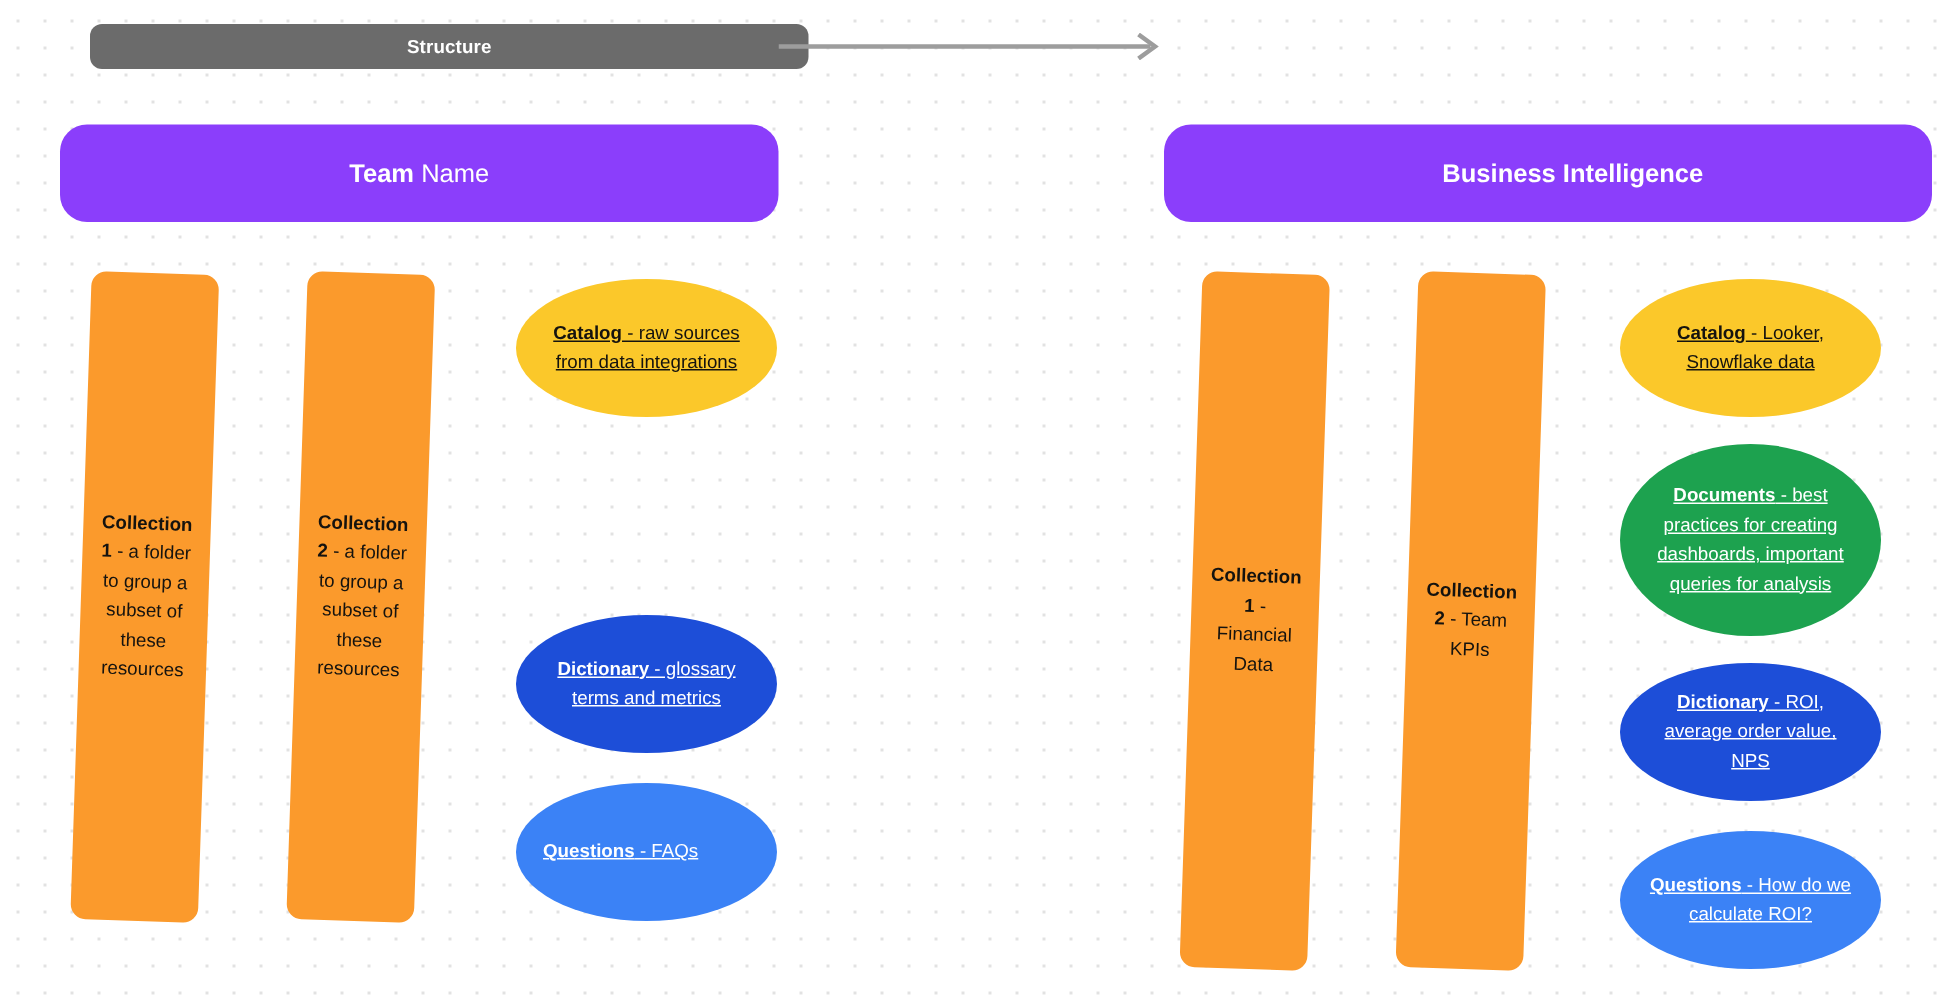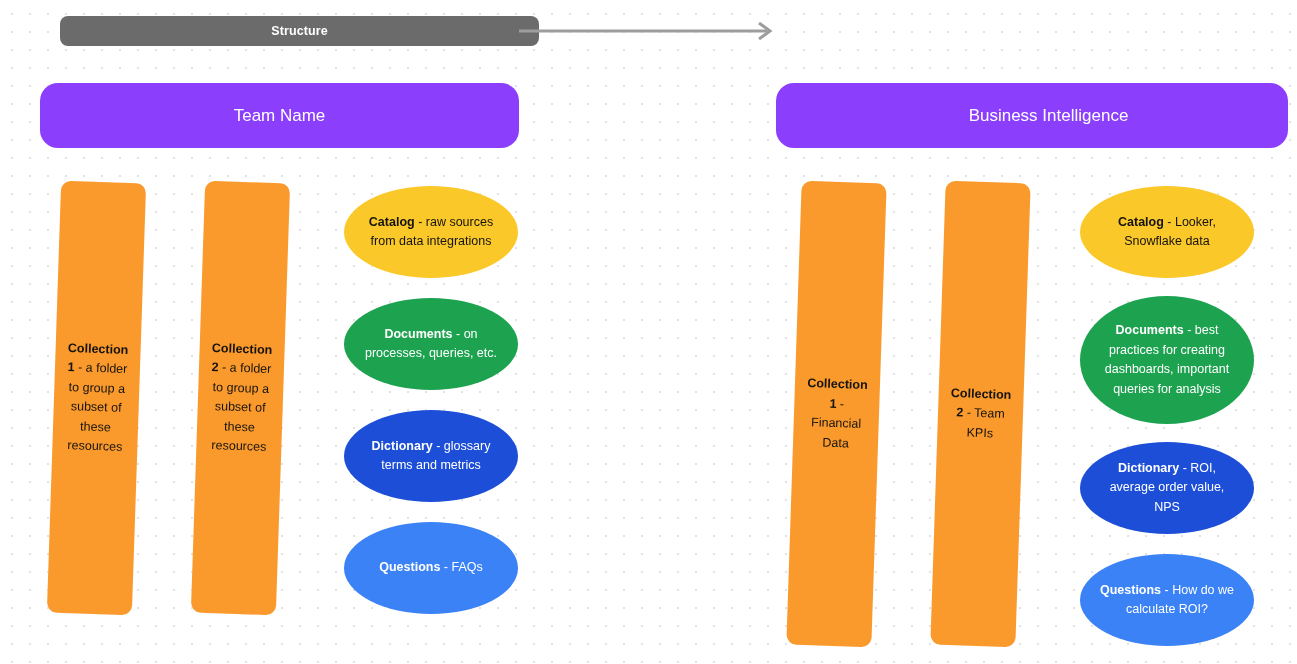--- a/index.html
+++ b/index.html
@@ -56,21 +56,21 @@
     background: #8b3efb;
     color: #ffffff;
     font-size: 17px;
     display: flex;
     align-items: center;
     justify-content: center;
     text-align: center;
   }
   #title-team     { left: 40px;  top: 83px; width: 479px; }
   #title-business { left: 776px; top: 83px; width: 479px; padding-left: 33px; }
-  .title-pill .strong { font-weight: 400; margin-top: 30px; }
+  .title-pill .strong { font-weight: 700; margin-top: 30px; }
   .title-pill .light  { font-weight: 400; }
 
   
   .collection {
     position: absolute;
     background: #fb9a2c;
     border-radius: 10px;
     color: #15130f;
     display: flex;
     align-items: center;
@@ -100,26 +100,26 @@
     left: 938px; top: 182px; width: 85px; height: 464px;
     transform: rotate(1.9deg);
   }
 
   
   .ellipse {
     position: absolute;
     border-radius: 50%;
     display: flex;
     align-items: center;
-    justify-content: center;
     text-align: center;
     font-size: 12.5px;
     line-height: 19.5px;
     box-sizing: border-box;
     padding: 0 18px;
+    text-decoration: underline;
   }
   .ellipse b { font-weight: 700; }
   .el-catalog   { background: #fbc82a; color: #15130f; }
   .el-documents { background: #1da24f; color: #ffffff; }
   .el-dictionary{ background: #1d4ed8; color: #ffffff; }
   .el-questions { background: #3b82f6; color: #ffffff; }
 
   
   #ellipse-left-catalog    { left: 344px; top: 186px; width: 174px; height: 92px; }
   #ellipse-left-documents  { left: 344px; top: 298px; width: 174px; height: 92px; }
@@ -170,25 +170,20 @@
       <b>Collection 2</b><span> - a folder to group a subset of these resources</span>
     </span>
   </div>
 
   <div class="ellipse el-catalog" id="ellipse-left-catalog">
     <span>
       <b>Catalog</b><span> - raw sources from data integrations</span>
     </span>
   </div>
 
-  <div class="ellipse el-documents" id="ellipse-left-documents">
-    <span>
-      <b>Documents</b><span> - on processes, queries, etc.</span>
-    </span>
-  </div>
 
   <div class="ellipse el-dictionary" id="ellipse-left-dictionary">
     <span>
       <b>Dictionary</b><span> - glossary terms and metrics</span>
     </span>
   </div>
 
   <div class="ellipse el-questions" id="ellipse-left-questions">
     <span>
       <b>Questions</b><span> - FAQs</span>

